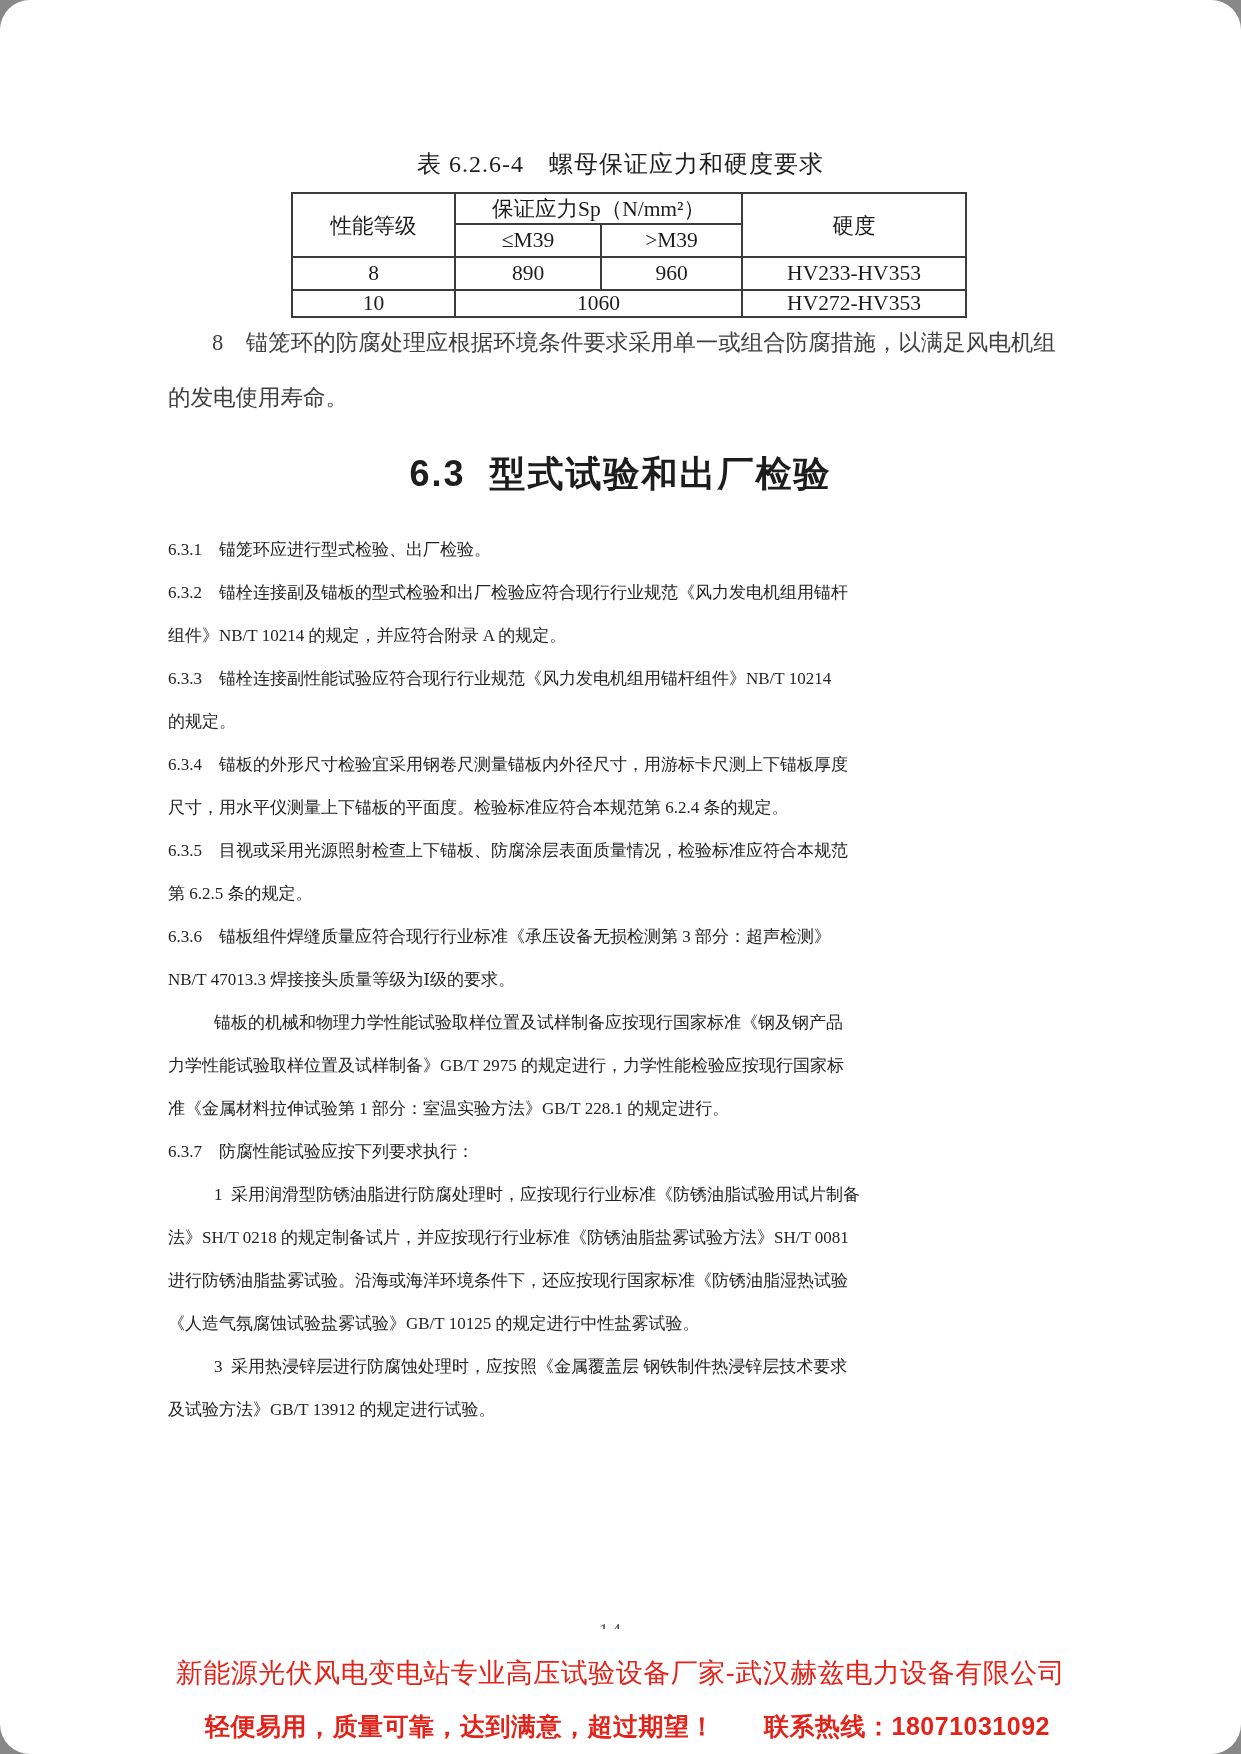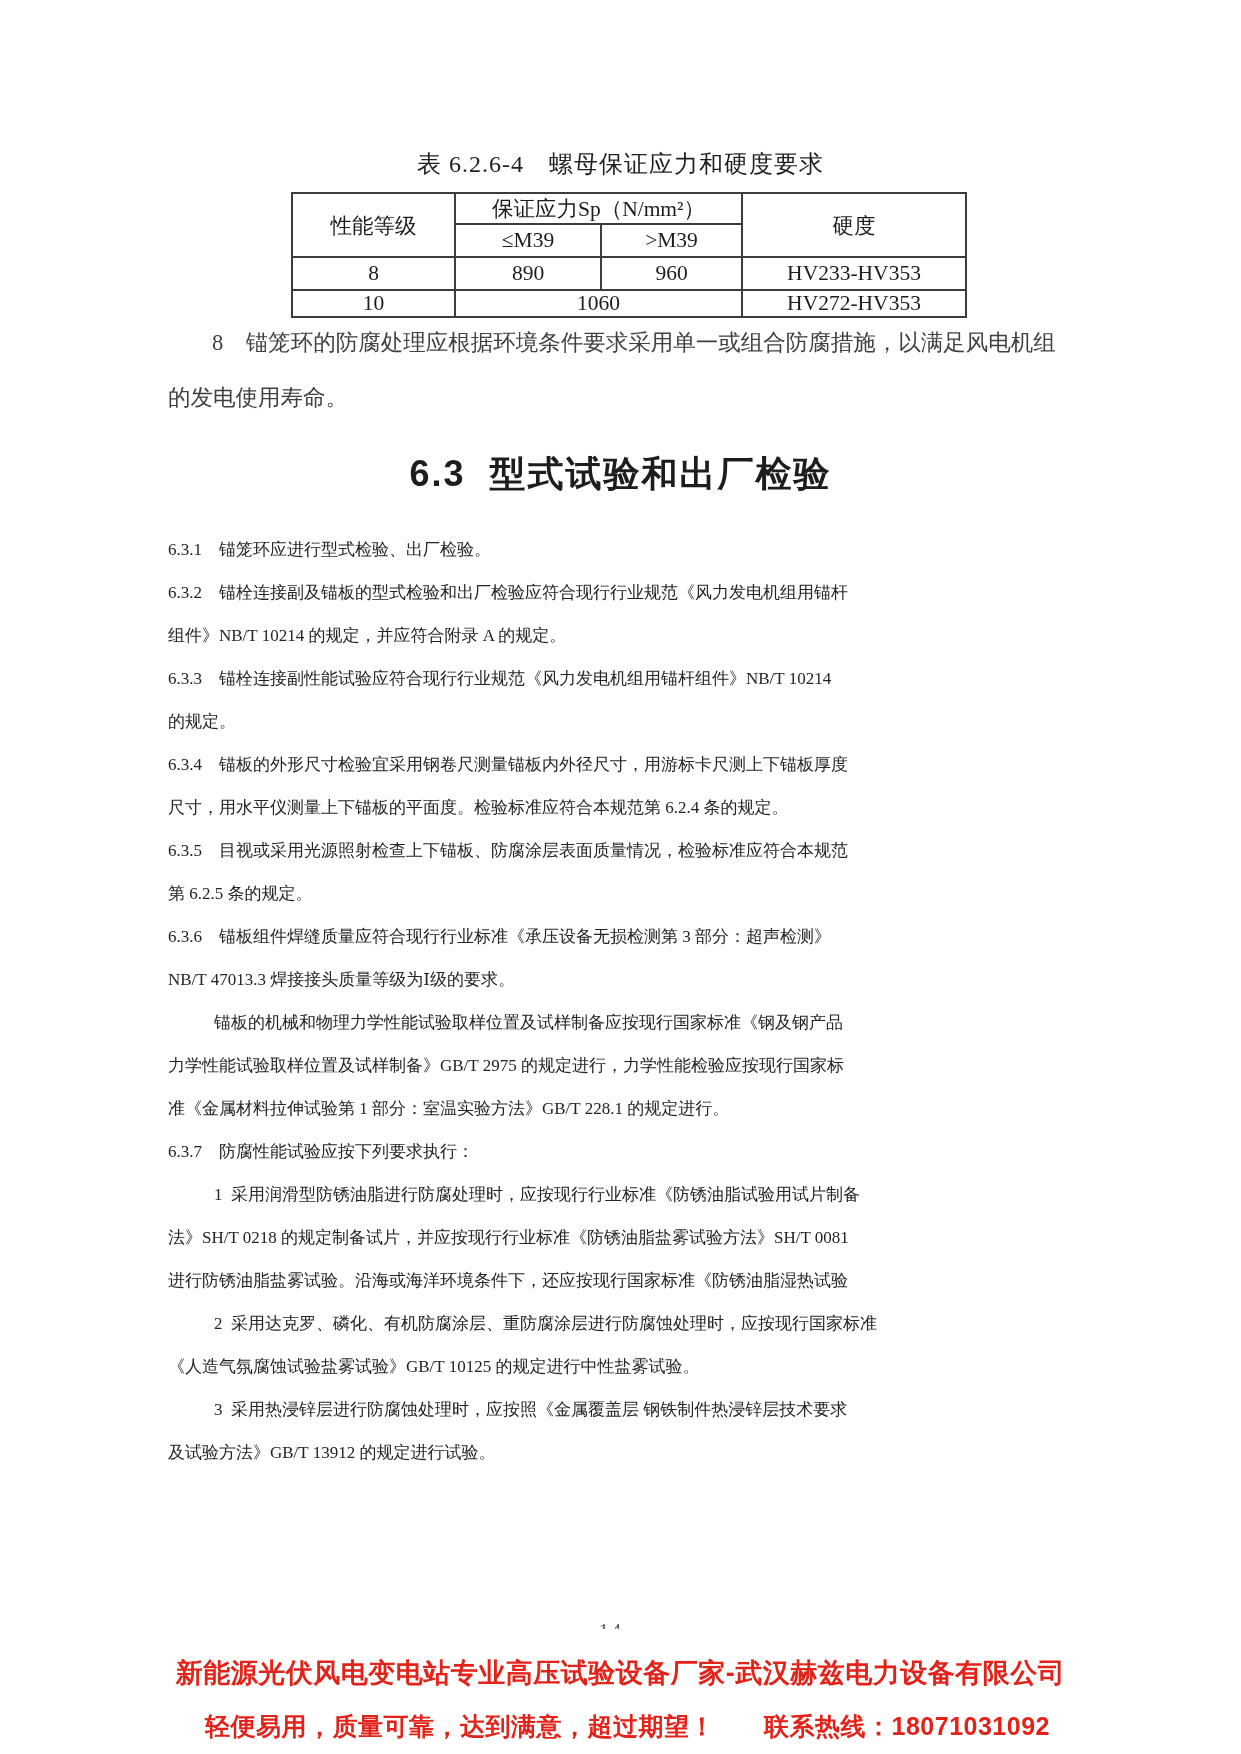--- a/index.html
+++ b/index.html
@@ -4,20 +4,21 @@
 <style>
   html,body { margin:0; padding:0; background:#888; }
   .page {
     position:relative;
     width:1241px; height:1754px;
     margin:0 auto;
     background:#ffffff;
     font-family:"Liberation Serif","DejaVu Serif",serif;
     color:#262626;
     overflow:hidden;
+    border-radius:30px;
   }
   .table-title {
     position:absolute; top:148px; left:0; width:100%;
     text-align:center; font-size:24px; letter-spacing:1px;
     white-space:pre; color:#1f1f1f;
   }
   table.spec {
     position:absolute; left:291px; top:192px;
     border-collapse:collapse; table-layout:fixed;
   }
@@ -49,21 +50,21 @@
   .pagenum {
     position:absolute; left:599px; top:1619px;
     width:44px; height:10px; overflow:hidden;
     font-size:19px; color:#555; letter-spacing:3px; line-height:24px;
     text-align:left;
   }
   .footer-line1 {
     position:absolute; top:1655px; left:0; width:100%;
     text-align:center;
     font-family:"Liberation Sans","DejaVu Sans",sans-serif;
-    font-weight:700; font-size:27px; letter-spacing:0.5px;
+    font-weight:400; font-size:27px; letter-spacing:0.5px;
     white-space:pre;
   }
   .footer-line2 {
     position:absolute; top:1710px; left:205px; width:845px;
     display:flex; justify-content:space-between; align-items:baseline;
     font-family:"Liberation Sans","DejaVu Sans",sans-serif;
     font-weight:700; font-size:25px; letter-spacing:0.5px;
     white-space:pre;
   }
 </style>
@@ -122,21 +123,20 @@
       <div class="bline">第 6.2.5 条的规定。</div>
       <div class="bline">6.3.6　锚板组件焊缝质量应符合现行行业标准《承压设备无损检测第 3 部分：超声检测》</div>
       <div class="bline">NB/T 47013.3 焊接接头质量等级为Ⅰ级的要求。</div>
       <div class="bline ind">锚板的机械和物理力学性能试验取样位置及试样制备应按现行国家标准《钢及钢产品</div>
       <div class="bline">力学性能试验取样位置及试样制备》GB/T 2975 的规定进行，力学性能检验应按现行国家标</div>
       <div class="bline">准《金属材料拉伸试验第 1 部分：室温实验方法》GB/T 228.1 的规定进行。</div>
       <div class="bline">6.3.7　防腐性能试验应按下列要求执行：</div>
       <div class="bline ind">1  采用润滑型防锈油脂进行防腐处理时，应按现行行业标准《防锈油脂试验用试片制备</div>
       <div class="bline">法》SH/T 0218 的规定制备试片，并应按现行行业标准《防锈油脂盐雾试验方法》SH/T 0081</div>
       <div class="bline">进行防锈油脂盐雾试验。沿海或海洋环境条件下，还应按现行国家标准《防锈油脂湿热试验</div>
-      <div class="bline ind">2  采用达克罗、磷化、有机防腐涂层、重防腐涂层进行防腐蚀处理时，应按现行国家标准</div>
       <div class="bline">《人造气氛腐蚀试验盐雾试验》GB/T 10125 的规定进行中性盐雾试验。</div>
       <div class="bline ind">3  采用热浸锌层进行防腐蚀处理时，应按照《金属覆盖层 钢铁制件热浸锌层技术要求</div>
       <div class="bline">及试验方法》GB/T 13912 的规定进行试验。</div>
     </div>
 
   <div class="pagenum">14</div>
 
   <div class="footer-line1" style="color: rgb(226, 35, 26);">新能源光伏风电变电站专业高压试验设备厂家-武汉赫兹电力设备有限公司</div>
 
   <div class="footer-line2" style="color: rgb(226, 35, 26);">

